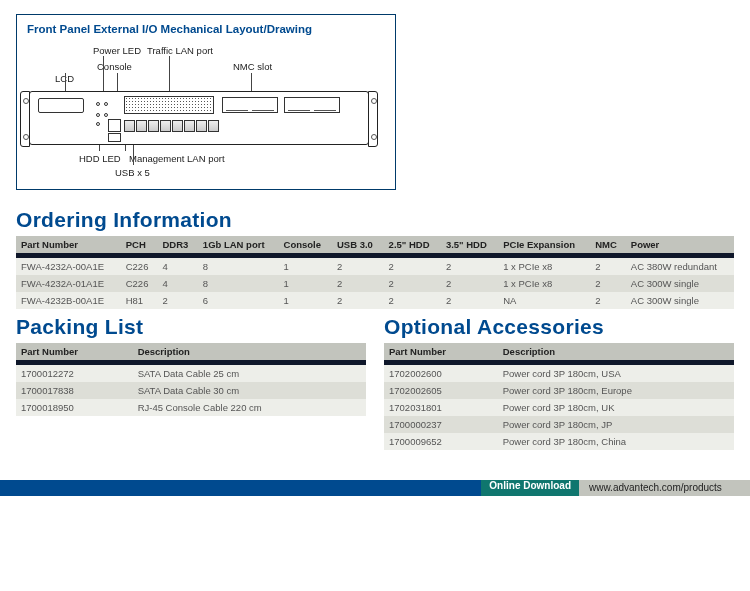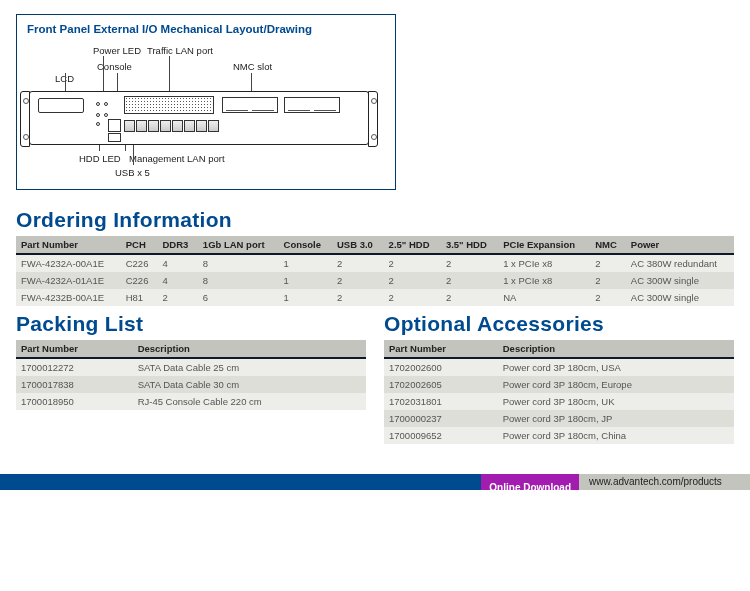--- a/index.html
+++ b/index.html
@@ -119,40 +119,40 @@
     letter-spacing: 0.3px;
   }
   table {
     border-collapse: collapse; width: 100%;
     font-size: 9.5px;
   }
   th {
     background: #c2c4bd; color: #222;
     text-align: left; padding: 3px 5px;
     font-weight: bold;
-    border-bottom: 2px solid #0f172a;
+    border-bottom: 5px solid #0f172a;
   }
   td { padding: 3px 5px; color: #555; }
   tr.odd td { background: #edeee9; }
   tr.even td { background: #ddded7; }
 
   .two-col {
     display: flex; gap: 18px; 
   }
   .two-col > div { flex: 1; }
 
   .footer-bar {
     margin-top: 30px;
     height: 16px;
     background: #004a8f;
     display: flex; justify-content: flex-end; align-items: stretch;
   }
   .footer-label {
-    background: #a21caf; color: #fff; font-weight:bold;
-    font-size: 10px; padding: 8px 8px;
+    background: #0f766e; color: #fff; font-weight:bold;
+    font-size: 10px; padding: 0 8px;
   }
   .footer-url {
     background: #c2c4bd; color: #222; font-size: 10px;
     padding: 2px 10px; width: 171px;
   }
 </style>
 </head>
 <body>
 
 <div class="page">

